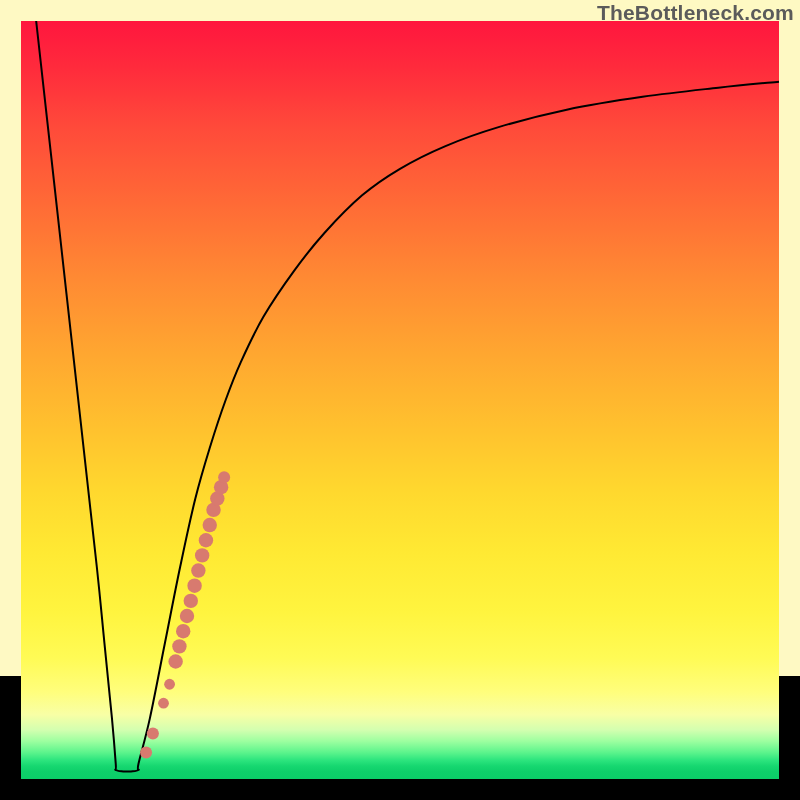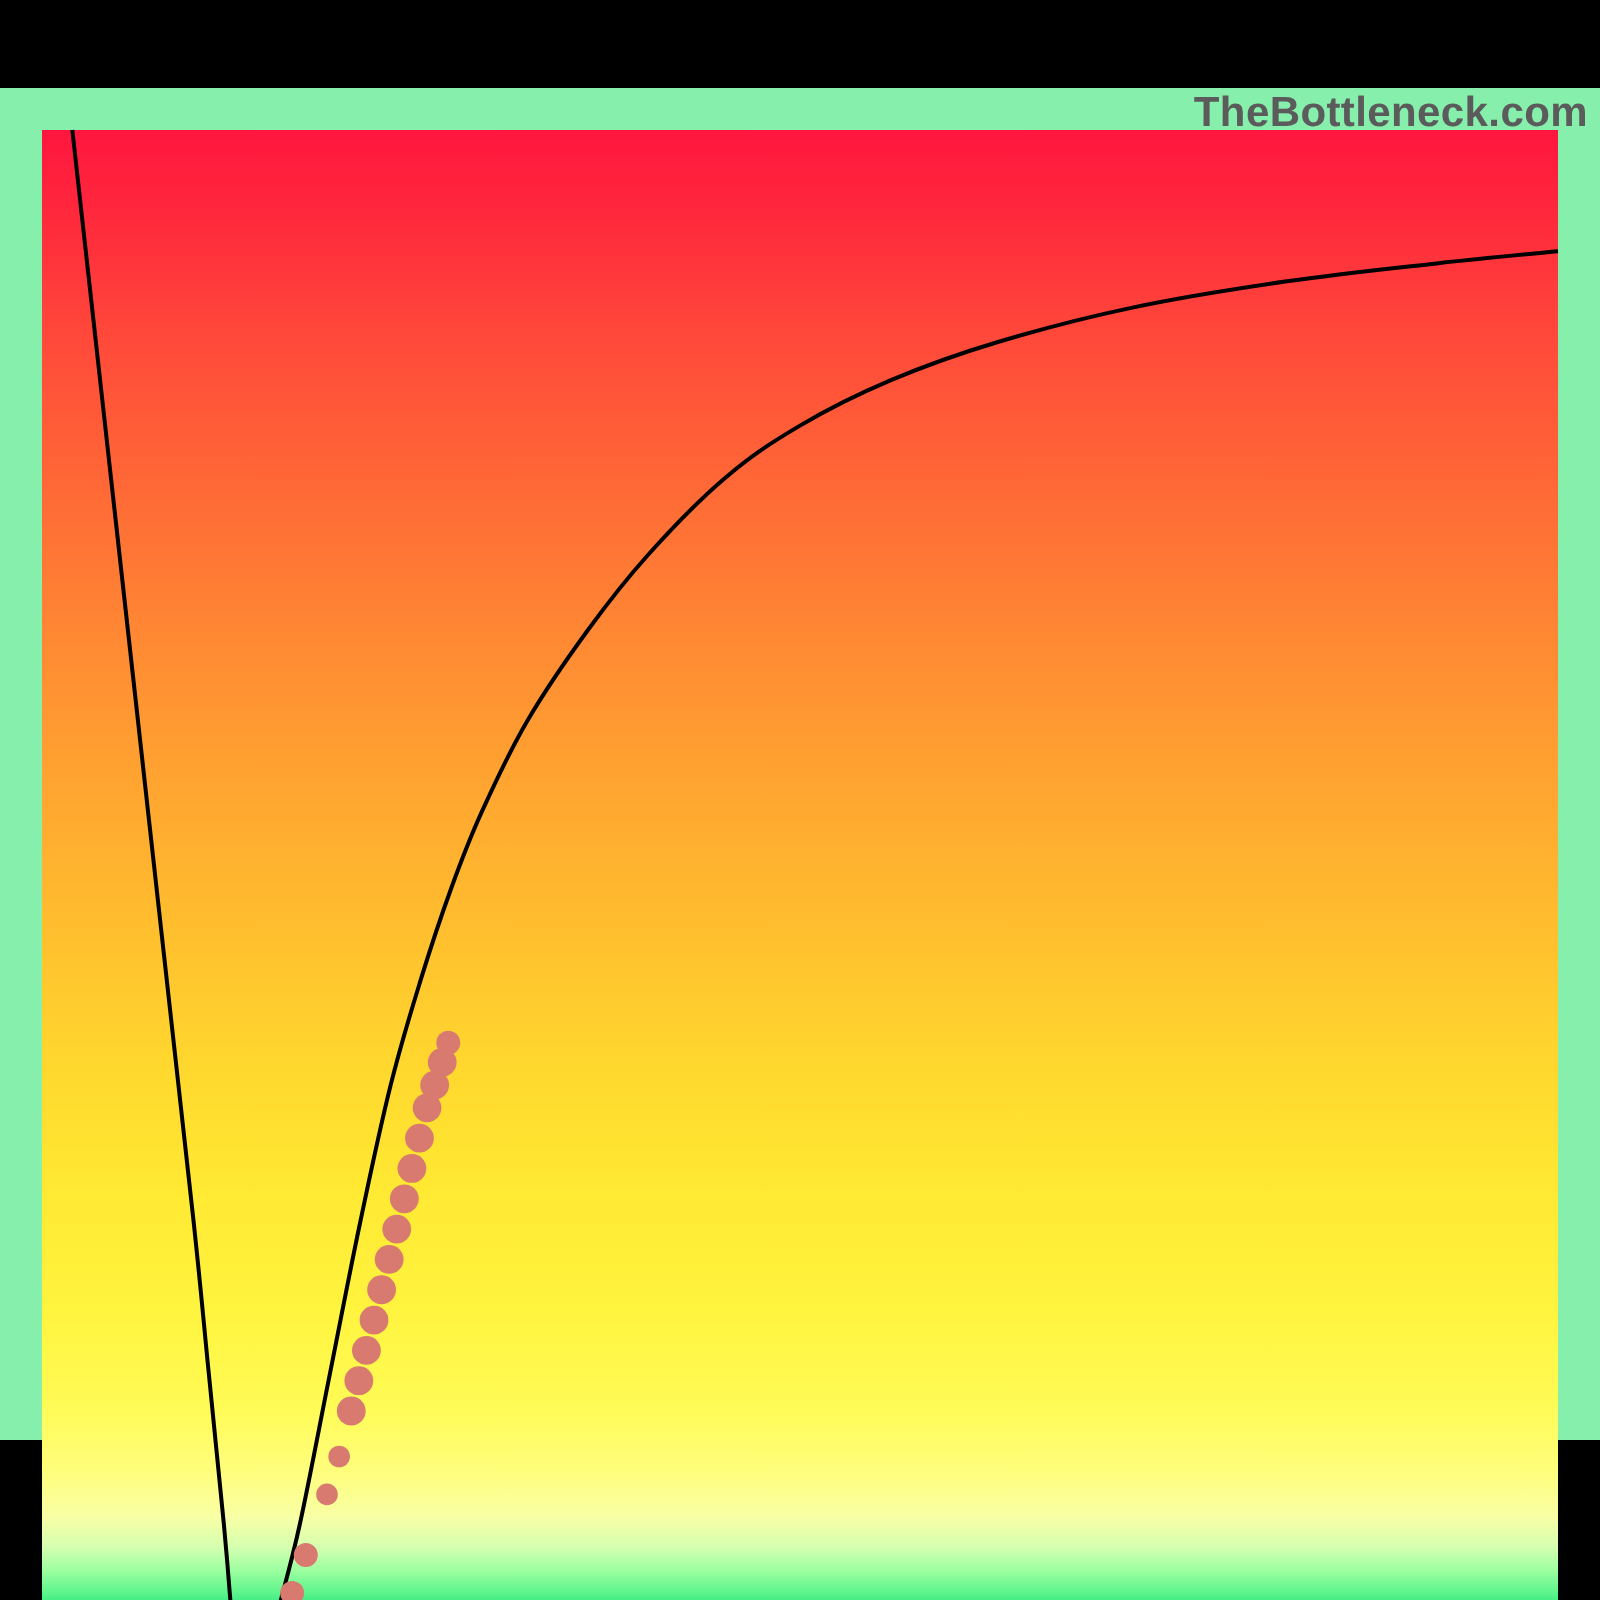--- a/index.html
+++ b/index.html
@@ -8,22 +8,21 @@
     width: 800px;
     height: 800px;
     overflow: hidden;
     background: #000;
     font-family: Arial, Helvetica, sans-serif;
   }
   .frame {
     position: relative;
     width: 800px;
     height: 676px;
-    background: #86efac;
-    margin-top: 44px;
+    background: #fef9c3;
   }
   .plot-area {
     position: absolute;
     left: 21px;
     top: 21px;
     width: 758px;
     height: 758px;
     
     background: linear-gradient(
       to bottom,

